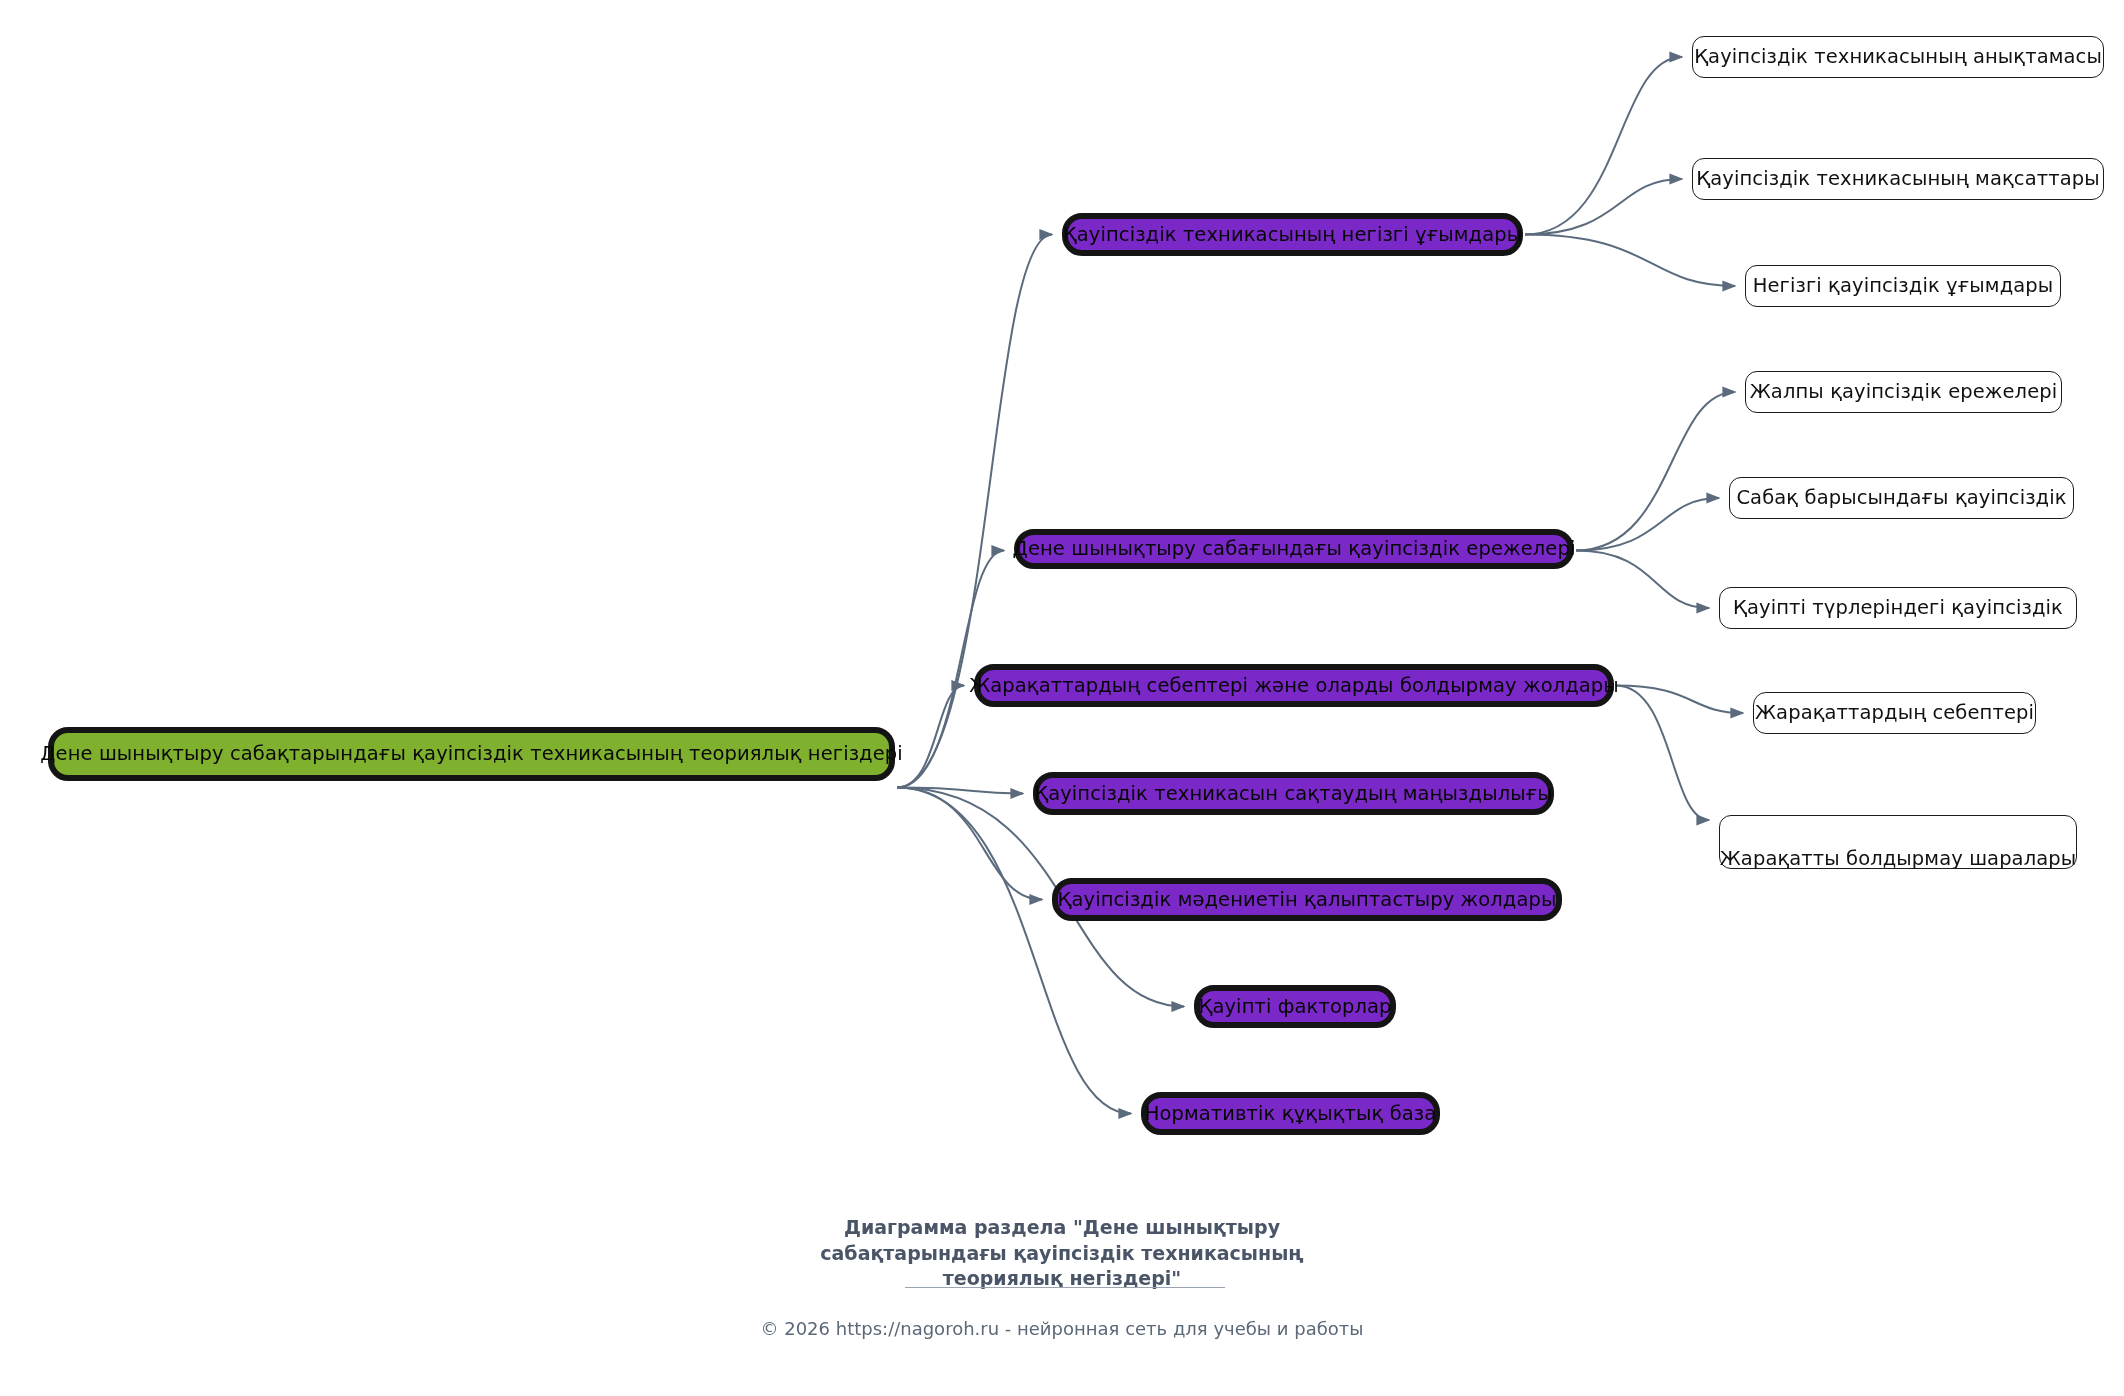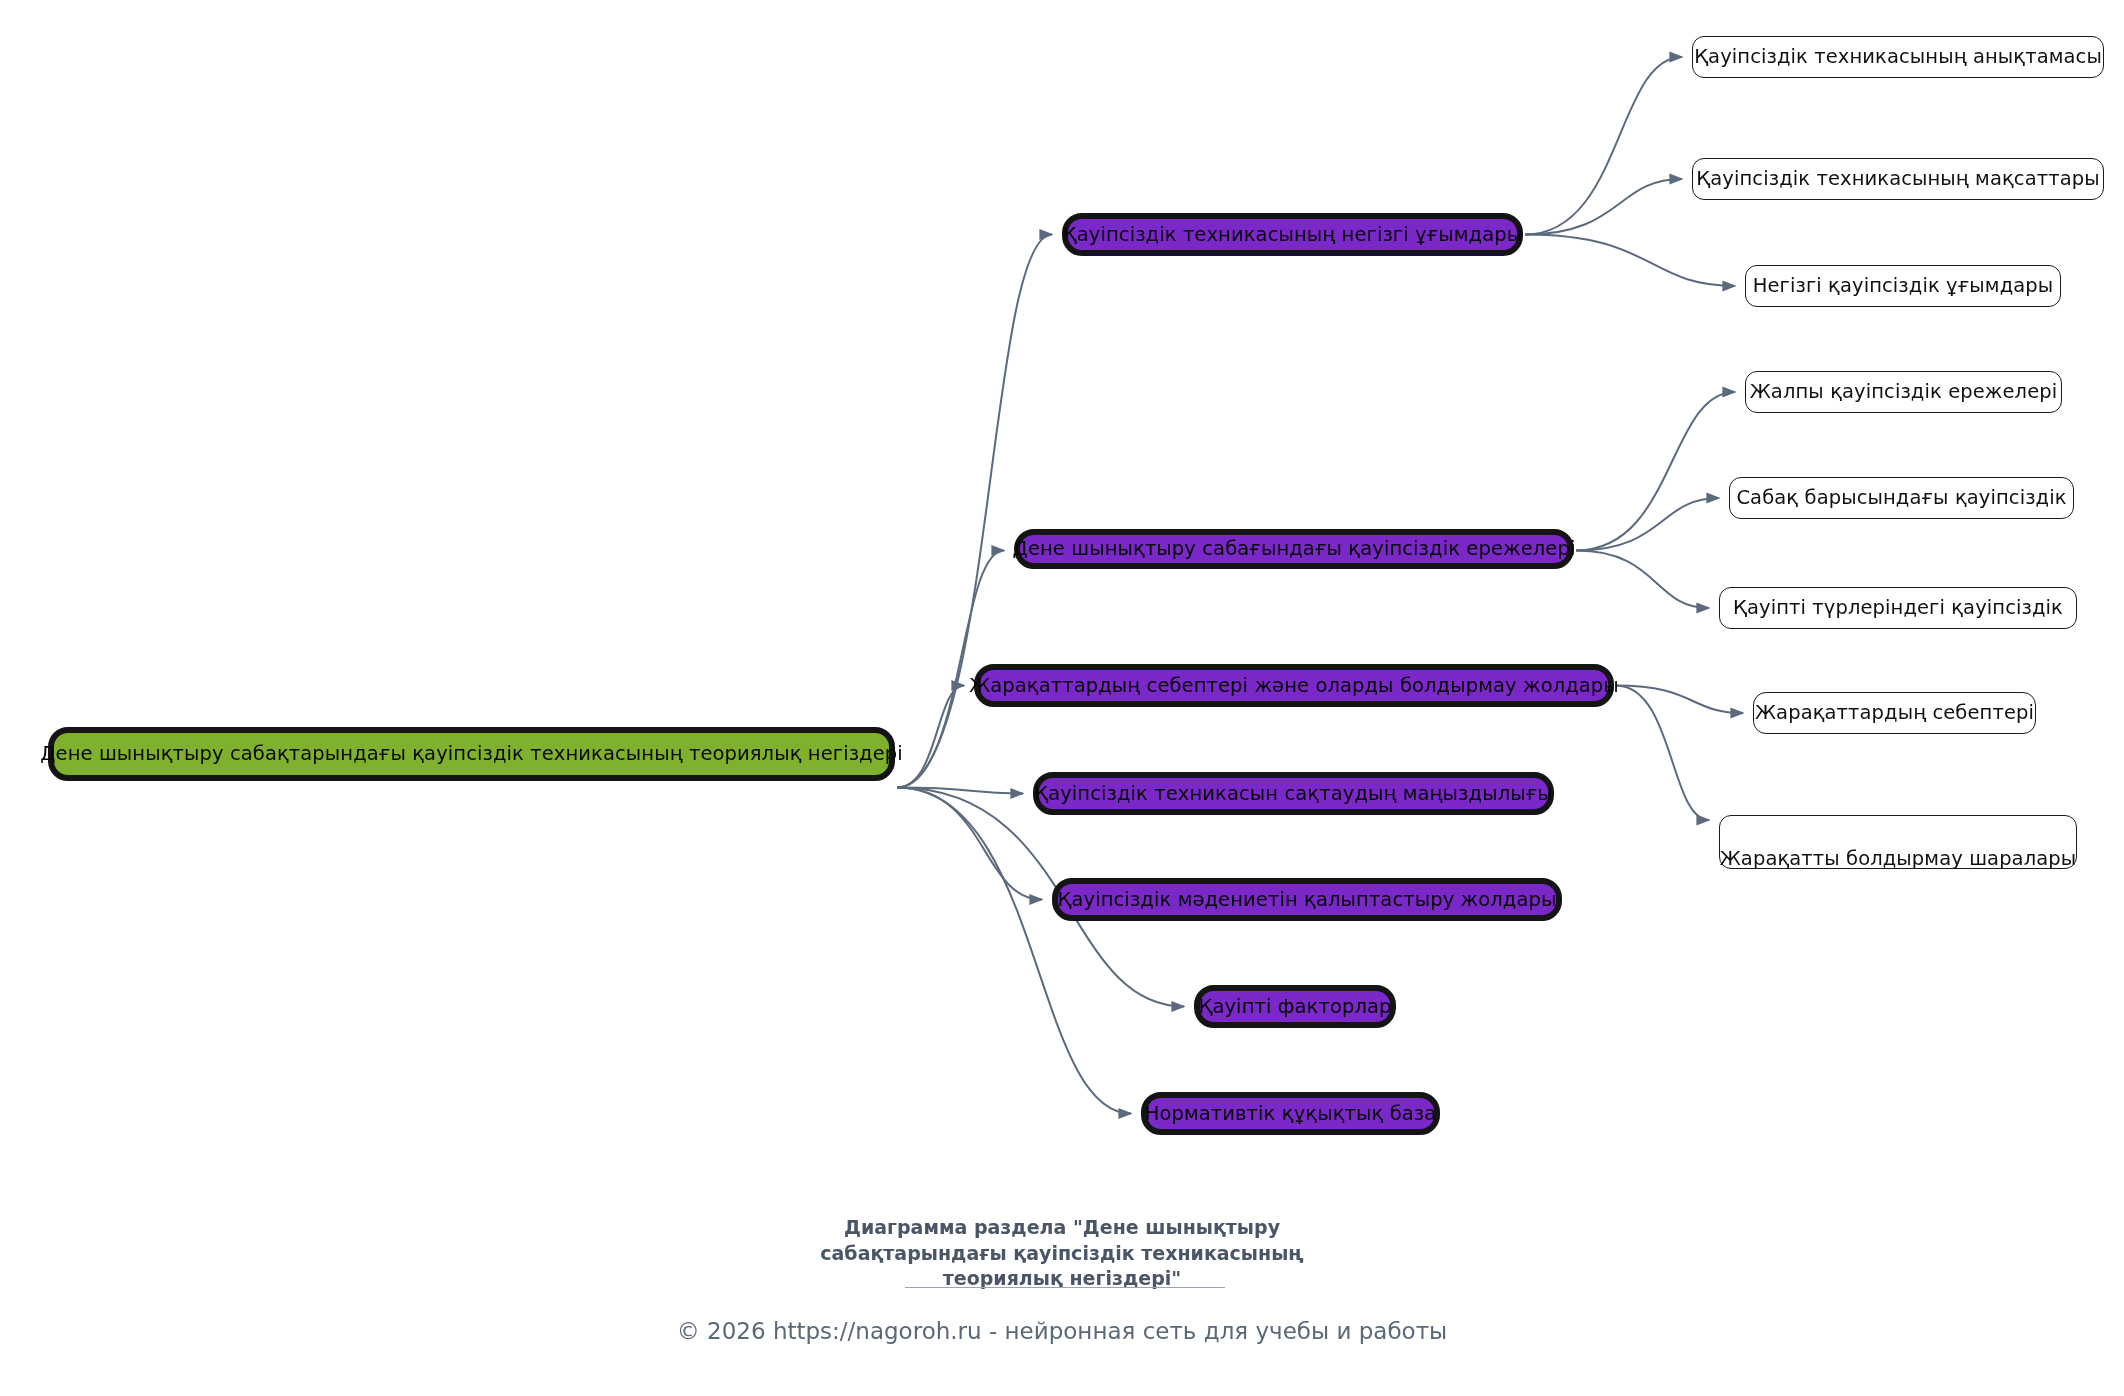--- a/index.html
+++ b/index.html
@@ -72,21 +72,21 @@
     position: absolute;
     height: 0;
     border-top: 1.5px solid #9aa4b2;
   }
   #copyright {
     position: absolute;
     left: 0;
     width: 2124px;
     text-align: center;
     color: #5b6878;
-    font-size: 23px;
+    font-size: 18px;
     line-height: 1.2;
   }
 </style>
 </head>
 <body>
 
 <div id="canvas">
 
   <svg id="edges" viewBox="0 0 2124 1396" xmlns="http://www.w3.org/2000/svg">
     <defs>

